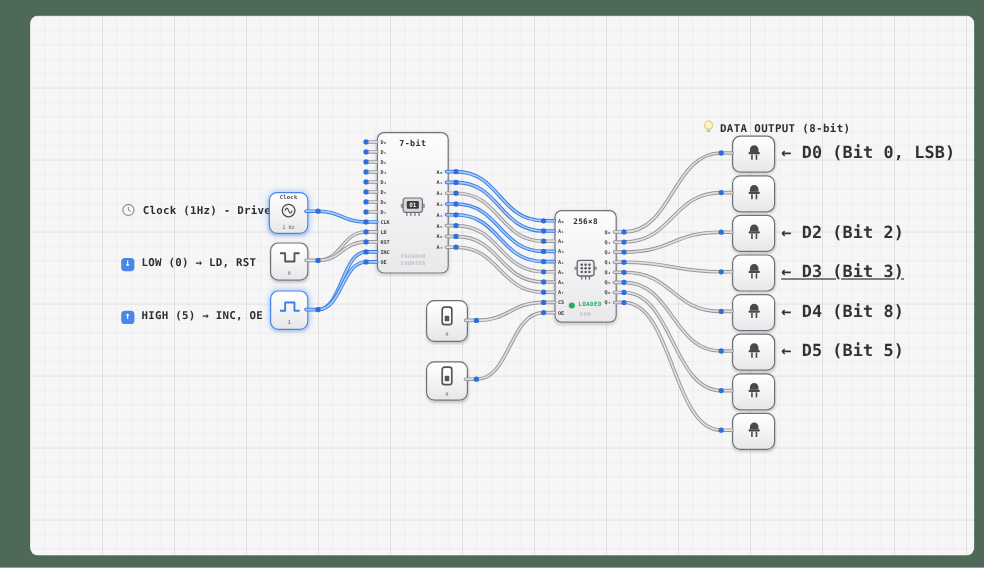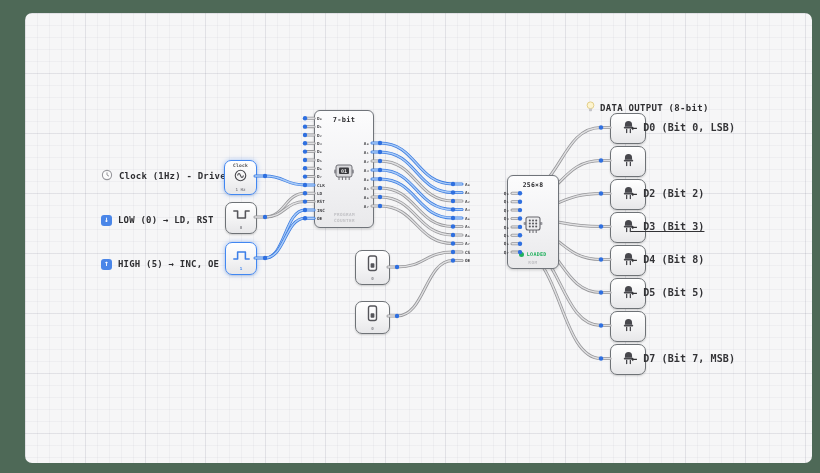--- a/index.html
+++ b/index.html
@@ -33,22 +33,22 @@
   .block-title{position:absolute;top:5px;left:0;width:100%;text-align:center;
        font-size:7px;font-weight:700;color:#2d2d30;letter-spacing:.3px;}
   .pc-caption{position:absolute;left:19px;bottom:4px;width:34px;
        font-size:4.3px;font-weight:700;line-height:1.25;color:#bfbfc3;letter-spacing:.4px;}
   .rom-caption{position:absolute;bottom:3px;left:0;width:100%;text-align:center;
        font-size:4.3px;font-weight:700;color:#bfbfc3;letter-spacing:.5px;}
   .loaded-row{position:absolute;bottom:11px;left:0;width:100%;display:flex;align-items:center;
        justify-content:center;gap:2.5px;}
   .loaded-dot{width:5px;height:5px;border-radius:50%;background:#22b05e;}
   .loaded-txt{font-size:5px;font-weight:700;color:#22b05e;letter-spacing:.3px;}
-  .led-label{position:absolute;z-index:2;left:606px;height:29px;display:flex;align-items:center;
-       font-size:10px;font-weight:700;color:#333336;white-space:nowrap;letter-spacing:.1px;}
+  .led-label{position:absolute;z-index:2;left:626px;height:29px;display:flex;align-items:center;
+       font-size:14px;font-weight:700;color:#333336;white-space:nowrap;letter-spacing:.1px;}
   .out-header{position:absolute;z-index:2;left:561px;top:88px;height:14px;display:flex;
        align-items:center;gap:5px;font-size:9px;font-weight:700;color:#2e2e31;letter-spacing:.3px;}
   .chip-icon{position:absolute;}
 </style>
 </head>
 <body>
 
 <div class="canvas">
   <svg id="wire-layer" class="layer" width="787" height="450">
       <g>
@@ -205,21 +205,21 @@
             <line x1="6" y1="13" x2="6" y2="16"></line>
             <line x1="9.4" y1="13" x2="9.4" y2="16"></line>
             <line x1="12.8" y1="13" x2="12.8" y2="16"></line>
             <line x1="16.2" y1="13" x2="16.2" y2="16"></line>
           </g>
       </svg>
     </span>
     <div class="pc-caption">PROGRAM COUNTER</div>
   </div>
 
-  <div class="block" style="left:437px;top:162px;width:50px;height:92px;margin-left:45px;">
+  <div class="block" style="left:437px;top:162px;width:50px;height:92px;">
     <div class="block-title" style="font-size:6.4px;">256×8</div>
     <span class="chip-icon" style="left:15px;top:39px;">
       <svg width="20" height="19" viewBox="0 0 20 19">
         <rect x="0.6" y="7" width="2.4" height="3" rx="0.8" fill="#9a9aa0"></rect>
           <rect x="17" y="7" width="2.4" height="3" rx="0.8" fill="#9a9aa0"></rect>
         <rect x="3" y="2" width="14" height="13" rx="2" fill="#ececee" stroke="#66666c" stroke-width="1.1"></rect>
         <g fill="#55555a">
           <circle cx="6.8" cy="5.6" r="1"></circle>
             <circle cx="10" cy="5.6" r="1"></circle>
             <circle cx="13.2" cy="5.6" r="1"></circle>
@@ -332,21 +332,20 @@
           <line x1="6" y1="10.4" x2="6" y2="15" stroke="#48484d" stroke-width="1.4"></line>
           <line x1="10" y1="10.4" x2="10" y2="15" stroke="#48484d" stroke-width="1.4"></line>
         </svg></span>
     </div>
 
   <div class="led-label" style="top:100px;">← D0 (Bit 0, LSB)</div>
   <div class="led-label" style="top:166px;">← D2 (Bit 2)</div>
   <div class="led-label" style="top:199px;text-decoration:underline;">← D3 (Bit 3)</div>
   <div class="led-label" style="top:232px;">← D4 (Bit 8)</div>
   <div class="led-label" style="top:265px;">← D5 (Bit 5)</div>
-  <div class="led-label" style="top:331px;">← D7 (Bit 7, MSB)</div>
 
   <svg id="pin-layer" class="layer" width="787" height="450">
       <g>
         <line x1="289" y1="105.3" x2="280" y2="105.3" stroke="#97979a" stroke-width="3" stroke-linecap="round"></line>
         <line x1="289" y1="105.3" x2="280" y2="105.3" stroke="#e0e0e2" stroke-width="1.4" stroke-linecap="round"></line>
       </g>
       <circle cx="280" cy="105.3" r="2.2" fill="#2e6fe0"></circle>
       <text x="292" y="106.89999999999999" text-anchor="start" font-size="4.3" fill="#3c3c40" font-family="DejaVu Sans Mono,monospace" font-weight="600">D₀</text>
       <g>
         <line x1="289" y1="113.63" x2="280" y2="113.63" stroke="#97979a" stroke-width="3" stroke-linecap="round"></line>

